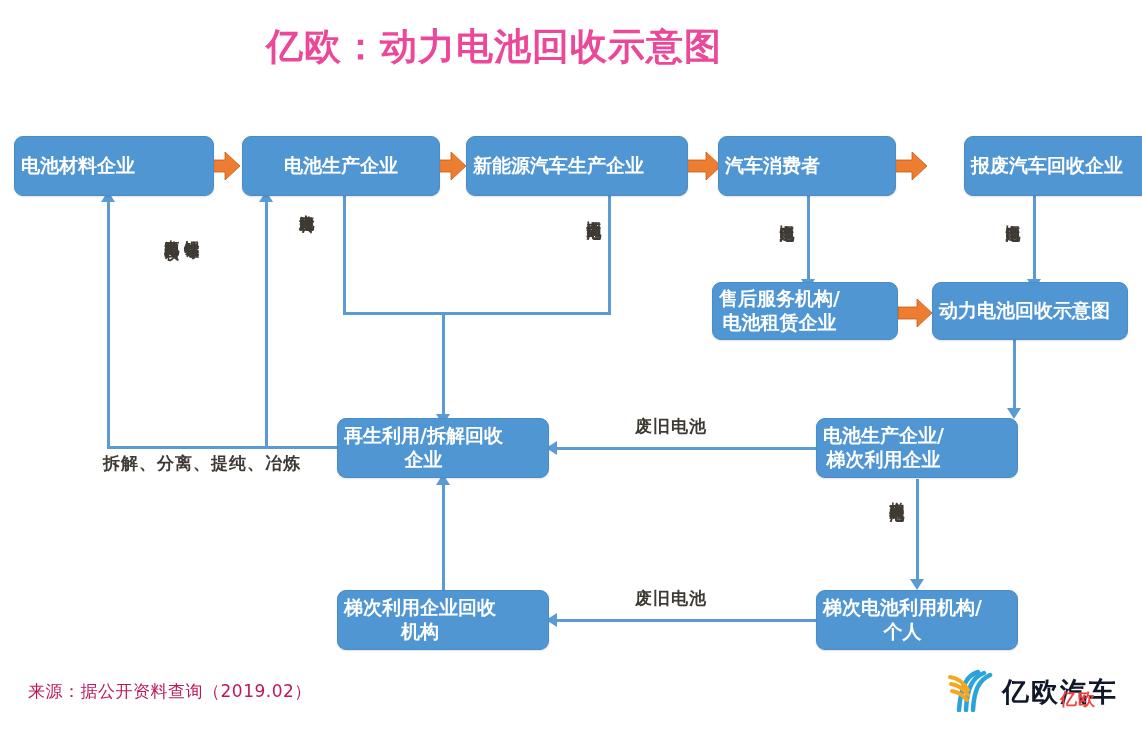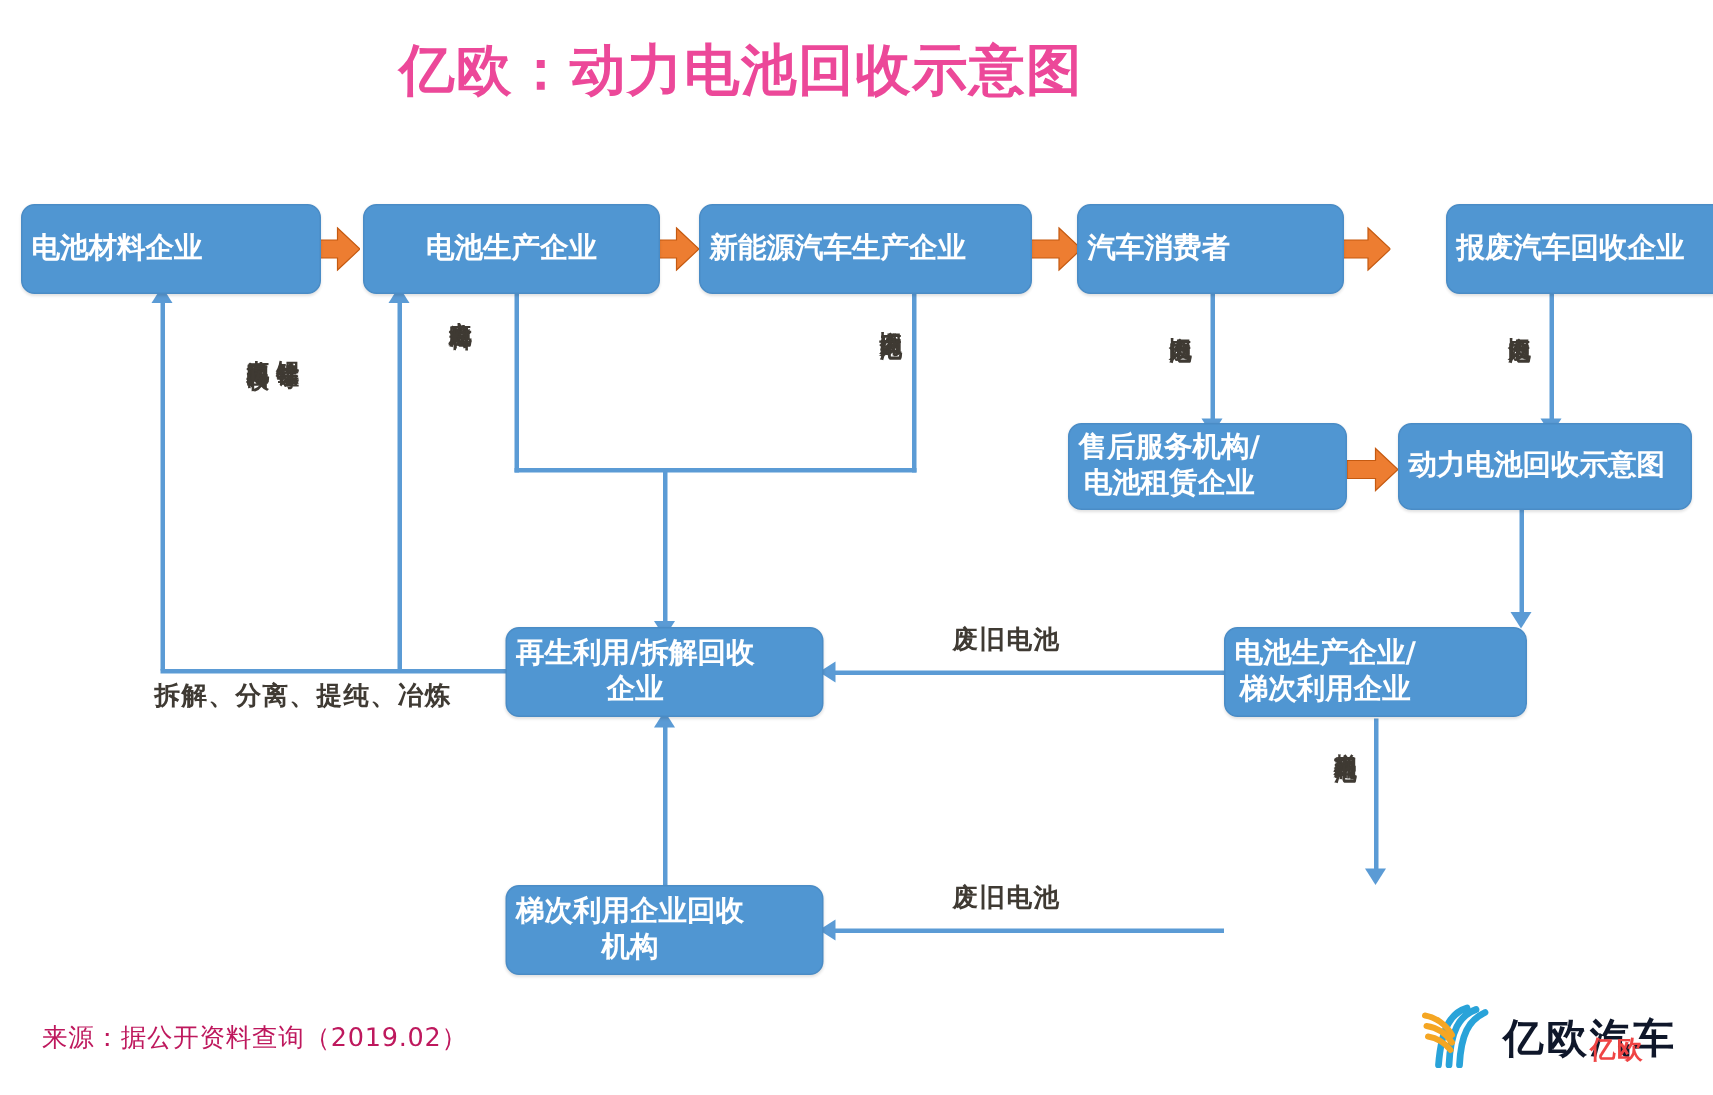--- a/index.html
+++ b/index.html
@@ -233,20 +233,24 @@
 企业</span>
   </div>
   <div class="node" style="left:816px; top:418px; width:202px; height:60px;">
     <span>电池生产企业/
 梯次利用企业</span>
   </div>
 
   <div class="node" style="left:337px; top:590px; width:212px; height:60px;">
     <span>梯次利用企业回收
 机构</span>
+  </div>
+  <div class="node" style="left:816px; top:590px; width:202px; height:60px;">
+    <span>梯次电池利用机构/
+个人</span>
   </div>
 
   <div class="vlabel" style="left:183px; top:228px;">锂镍钴锰等</div>
   <div class="vlabel" style="left:163px; top:228px;">电池原料再回收</div>
   <div class="vlabel" style="left:298px; top:202px;">废电池材料</div>
   <div class="vlabel" style="left:585px; top:208px;">废旧动力电池</div>
   <div class="hlabel" style="left:103px; top:452px;">拆解、分离、提纯、冶炼</div>
 
   <div class="vlabel" style="left:778px; top:212px;">废旧电池</div>
   <div class="vlabel" style="left:1004px; top:212px;">废旧电池</div>

